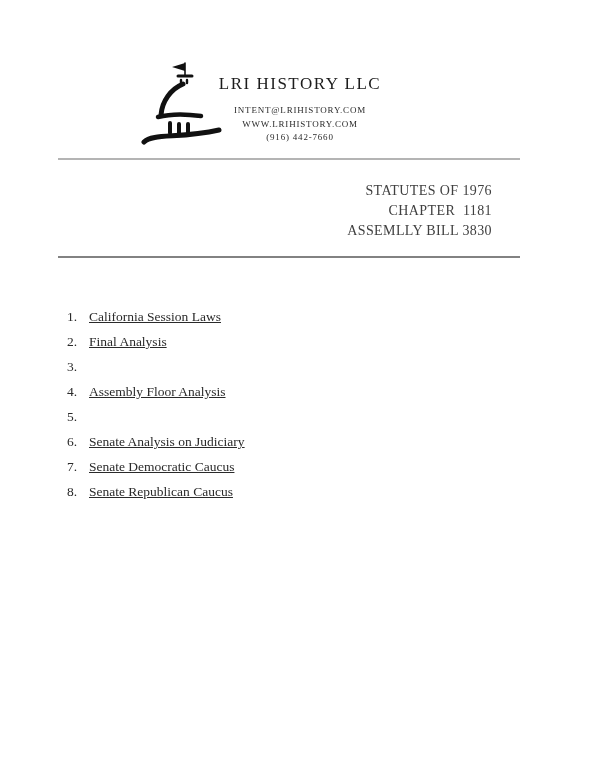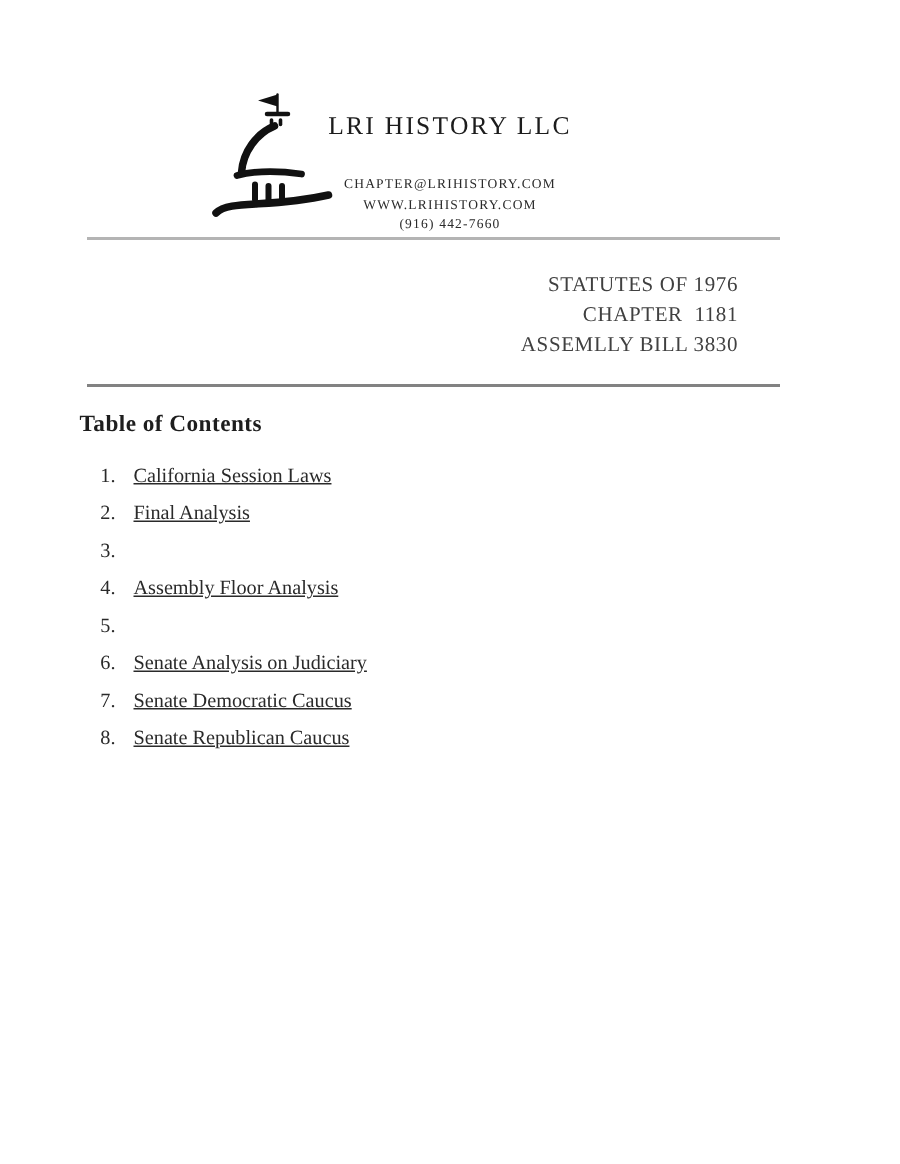--- a/index.html
+++ b/index.html
@@ -29,21 +29,21 @@
     position: absolute;
     left: 190px;
     top: 74px;
     width: 220px;
     text-align: center;
   }
   .company-name {
     font-size: 17px;
     letter-spacing: 1.5px;
     color: #1c1c1c;
-    margin-bottom: 22px;
+    margin-bottom: 10px;
     white-space: nowrap;
   }
   .contact-line {
     font-size: 9px;
     letter-spacing: 0.8px;
     line-height: 13.5px;
     color: #2a2a2a;
     white-space: nowrap;
   }
 
@@ -126,35 +126,34 @@
 
     <path d="M29,63 L29,73" stroke-width="4"></path>
     <path d="M38,64 L38,74" stroke-width="4"></path>
     <path d="M47,64 L47,74" stroke-width="4"></path>
 
     <path d="M3,82 C12,73 38,79 78,70" stroke-width="5"></path>
   </svg>
 
   <div class="header-text">
     <div class="company-name">LRI HISTORY LLC</div>
-    <div class="contact-line">CHAPTER@LRIHISTORY.COM</div>
+    <div class="contact-line">INTENT@LRIHISTORY.COM</div>
     <div class="contact-line">WWW.LRIHISTORY.COM</div>
     <div class="contact-line">(916) 442-7660</div>
   </div>
 
   <div class="rule rule-1"></div>
   <div class="rule rule-2"></div>
 
   <div class="doc-heading">
     <div class="doc-heading-line">STATUTES OF 1976</div>
     <div class="doc-heading-line">CHAPTER  1181</div>
     <div class="doc-heading-line">ASSEMLLY BILL 3830</div>
   </div>
 
-  <div class="toc-title">Table of Contents</div>
 
   <div class="toc-list">
     <div class="toc-row">
       <span class="toc-num">1.</span>
       <span class="toc-label">California Session Laws</span>
     </div>
     <div class="toc-row">
       <span class="toc-num">2.</span>
       <span class="toc-label">Final Analysis</span>
     </div>

